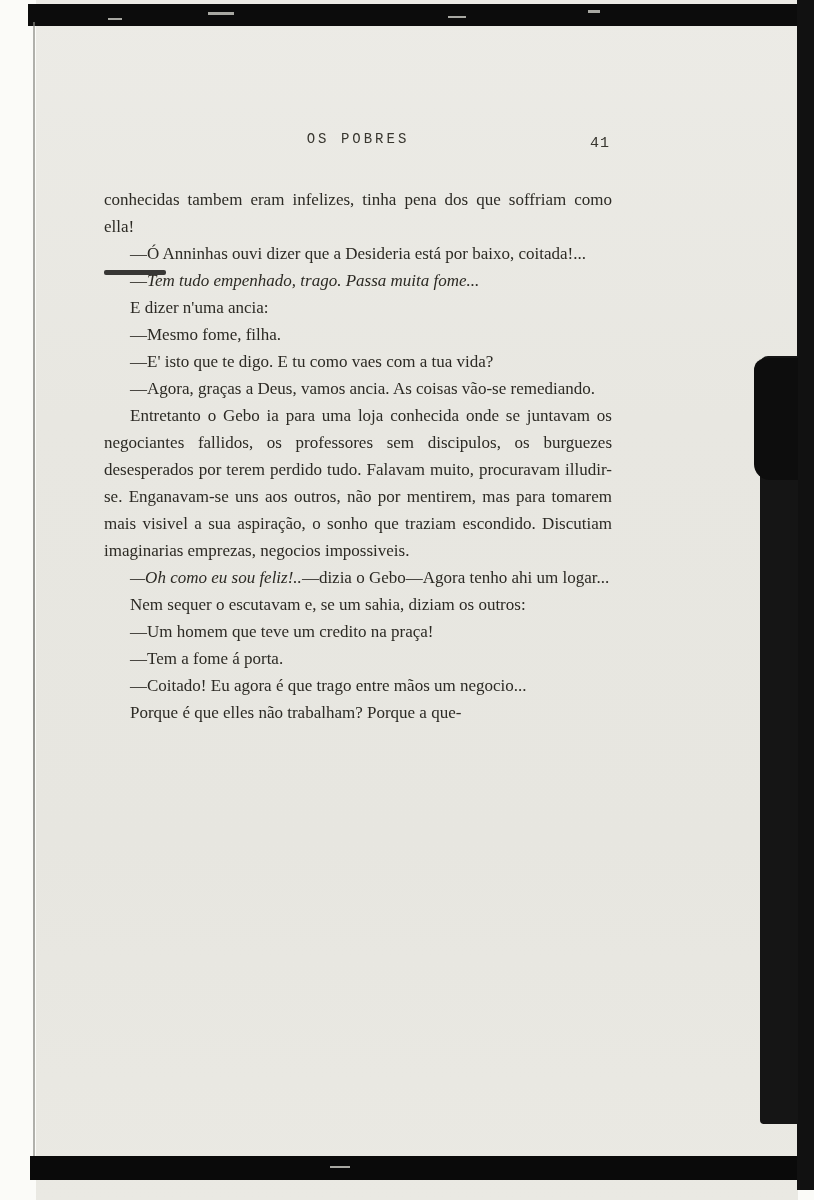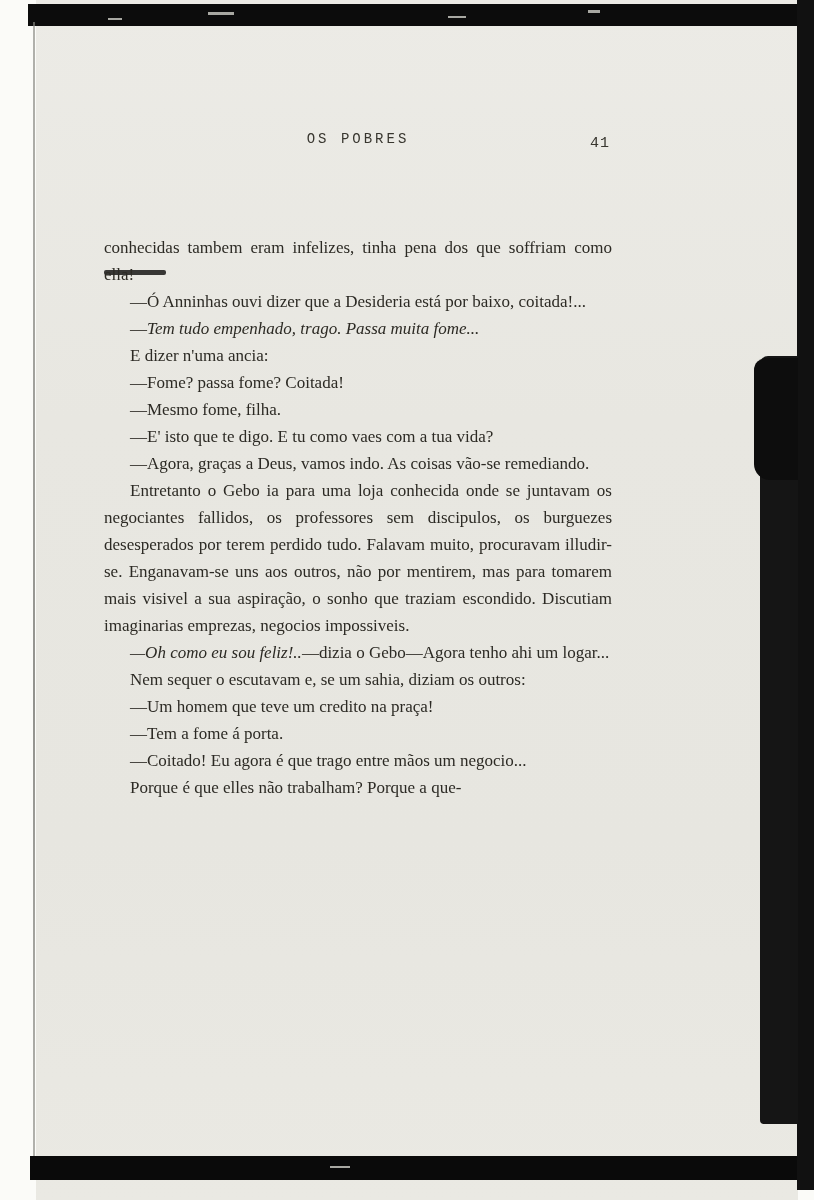--- a/index.html
+++ b/index.html
@@ -85,21 +85,20 @@
   }
   
   .text-block {
     position: absolute;
     left: 104px; top: 186px;
     width: 508px;
     color: #2c2a24;
     font-size: 17px;
     line-height: 27px;
     text-align: justify;
-    margin-top: 48px;
   }
   .para { margin: 0; }
   .para.indent { text-indent: 26px; }
   .it { font-style: italic; }
 </style>
 </head>
 <body>
 
 <div class="scan">
 
@@ -123,24 +122,23 @@
   <div class="header">
     <span>OS POBRES</span>
     <span class="page-number">41</span>
   </div>
 
   <div class="text-block" id="text-block">
       <p class="para"><span>conhecidas tambem eram infelizes, tinha pena dos que soffriam como ella!</span></p>
       <p class="para indent"><span>—Ó Anninhas ouvi dizer que a Desideria está por baixo, coitada!...</span></p>
       <p class="para indent"><span>—</span><span class="it">Tem tudo empenhado, trago. Passa muita fome...</span></p>
       <p class="para indent"><span>E dizer n'uma ancia:</span></p>
-      <p class="para indent"><span>—Fome? passa fome? Coitada!</span></p>
       <p class="para indent"><span>—Mesmo fome, filha.</span></p>
       <p class="para indent"><span>—E' isto que te digo. E tu como vaes com a tua vida?</span></p>
-      <p class="para indent"><span>—Agora, graças a Deus, vamos indo. As coisas vão-se remediando.</span></p>
+      <p class="para indent"><span>—Agora, graças a Deus, vamos ancia. As coisas vão-se remediando.</span></p>
       <p class="para indent"><span>Entretanto o Gebo ia para uma loja conhecida onde se juntavam os negociantes fallidos, os professores sem discipulos, os burguezes desesperados por terem perdido tudo. Falavam muito, procuravam illudir-se. Enganavam-se uns aos outros, não por mentirem, mas para tomarem mais visivel a sua aspiração, o sonho que traziam escondido. Discutiam imaginarias emprezas, negocios impossiveis.</span></p>
       <p class="para indent"><span class="it">—Oh como eu sou feliz!..</span><span>—dizia o Gebo—Agora tenho ahi um logar...</span></p>
       <p class="para indent"><span>Nem sequer o escutavam e, se um sahia, diziam os outros:</span></p>
       <p class="para indent"><span>—Um homem que teve um credito na praça!</span></p>
       <p class="para indent"><span>—Tem a fome á porta.</span></p>
       <p class="para indent"><span>—Coitado! Eu agora é que trago entre mãos um negocio...</span></p>
       <p class="para indent"><span>Porque é que elles não trabalham? Porque a que-</span></p>
     </div>
 
 </div>

